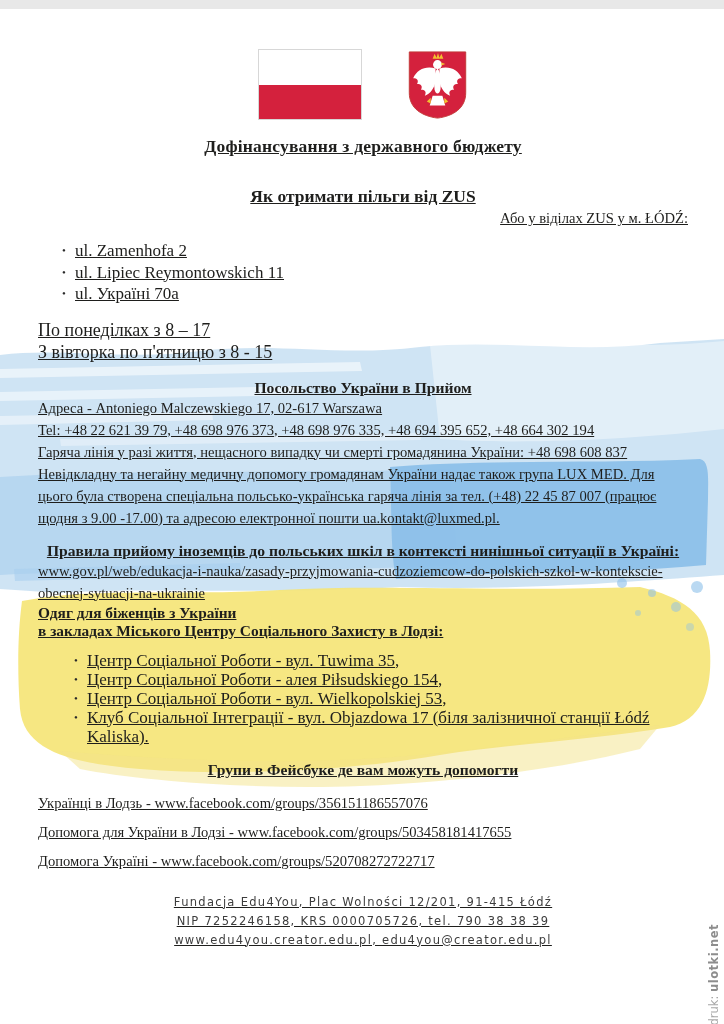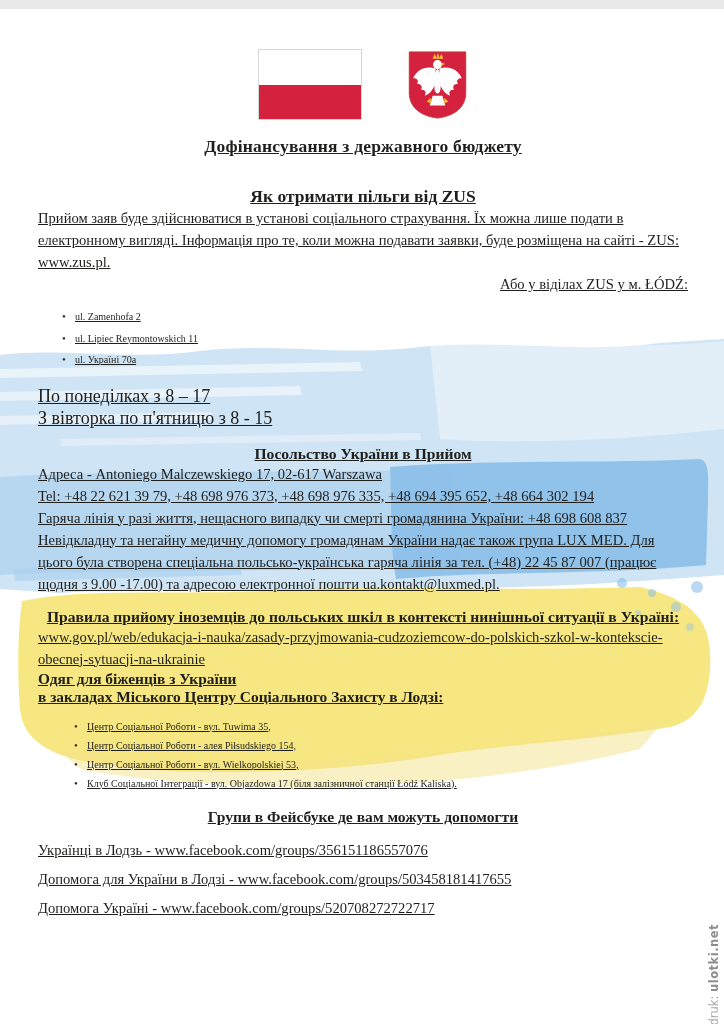--- a/index.html
+++ b/index.html
@@ -17,21 +17,21 @@
   .flag .half-red { height:50%; background:#d4213d; }
 
   h1.title { text-align:center; font-size:17.5px; font-weight:bold; margin:15px 0 0 0; letter-spacing:0.2px; }
   h2.subtitle { text-align:center; font-size:17.5px; font-weight:bold; margin:29px 0 0 0; }
 
   p.body { font-size:14.6px; line-height:22px; margin:0; }
   .mt-intro { margin-top:11px; }
   .mt-label { margin-top:12px;text-align:right; }
 
   ul.dots { list-style:none; margin:11px 0 0 0; padding:0 0 0 24px; }
-  ul.dots li { position:relative; font-size:10px; line-height:21.5px; padding-left:13px; }
+  ul.dots li { position:relative; font-size:17px; line-height:21.5px; padding-left:13px; }
   ul.dots li::before { content:"•"; position:absolute; left:0; top:0; font-size:11px; line-height:21.5px; color:#2a2a2a; }
   ul.dots.tight li { line-height:19px; }
   ul.dots.tight li::before { line-height:19px; }
 
   .hours { font-size:18px; line-height:22.5px; margin:13px 0 0 0; }
 
   h3.section { text-align:center; font-size:15.6px; font-weight:bold; margin:15px 0 0 0; }
   h4.left-head { font-size:15.4px; font-weight:bold; margin:0; }
 
   .sp-address { margin-top:16px; }
@@ -104,21 +104,20 @@
         <path d="M32,20 C35.5,24 36,32 35,42 C34,47 30,47 29,42 C28,32 28.5,24 32,20 Z" fill="#ffffff"></path>
         <path d="M27,48 h10 l3,10 h-16 Z" fill="#ffffff"></path>
         <path d="M25,50 l-4,4 4,2 z" fill="#f2c230"></path>
         <path d="M39,50 l4,4 -4,2 z" fill="#f2c230"></path>
       </svg>
     </div>
 
     <h1 class="title">Дофінансування з державного бюджету</h1>
     <h2 class="subtitle">Як отримати пільги від ZUS</h2>
 
-    <p class="body mt-intro">Прийом заяв буде здійснюватися в установі соціального страхування. Їх можна лише подати в електронному вигляді. Інформація про те, коли можна подавати заявки, буде розміщена на сайті - ZUS: www.zus.pl.</p>
 
     <p class="body mt-label">Або у віділах ZUS у м. ŁÓDŹ:</p>
 
     <ul class="dots">
       <li>ul. Zamenhofa 2</li>
       <li>ul. Lipiec Reymontowskich 11</li>
       <li>ul. Україні 70a</li>
     </ul>
 
     <p class="hours" style="margin-top:14px;">По понеділках з 8 – 17</p>
@@ -143,20 +142,25 @@
       <li>Центр Соціальної Роботи - вул. Wielkopolskiej 53,</li>
       <li>Клуб Соціальної Інтеграції - вул. Objazdowa 17 (біля залізничної станції Łódź Kaliska).</li>
     </ul>
 
     <h3 class="section sp-fbhead">Групи в Фейсбуке де вам можуть допомогти</h3>
 
     <p class="fb-line fb-first">Українці в Лодзь - www.facebook.com/groups/356151186557076</p>
     <p class="fb-line">Допомога для України в Лодзі - www.facebook.com/groups/503458181417655</p>
     <p class="fb-line">Допомога Україні - www.facebook.com/groups/520708272722717</p>
 
+    <div class="footer">
+      <div>Fundacja Edu4You, Plac Wolności 12/201, 91-415 Łódź</div>
+      <div>NIP 7252246158, KRS 0000705726, tel. 790 38 38 39</div>
+      <div>www.edu4you.creator.edu.pl, edu4you@creator.edu.pl</div>
+    </div>
 
   </div>
 
   <div class="credit">
     <span>druk:</span>&nbsp;<span class="name">ulotki.net</span>
   </div>
 
 </div>
 
 </body></html>

